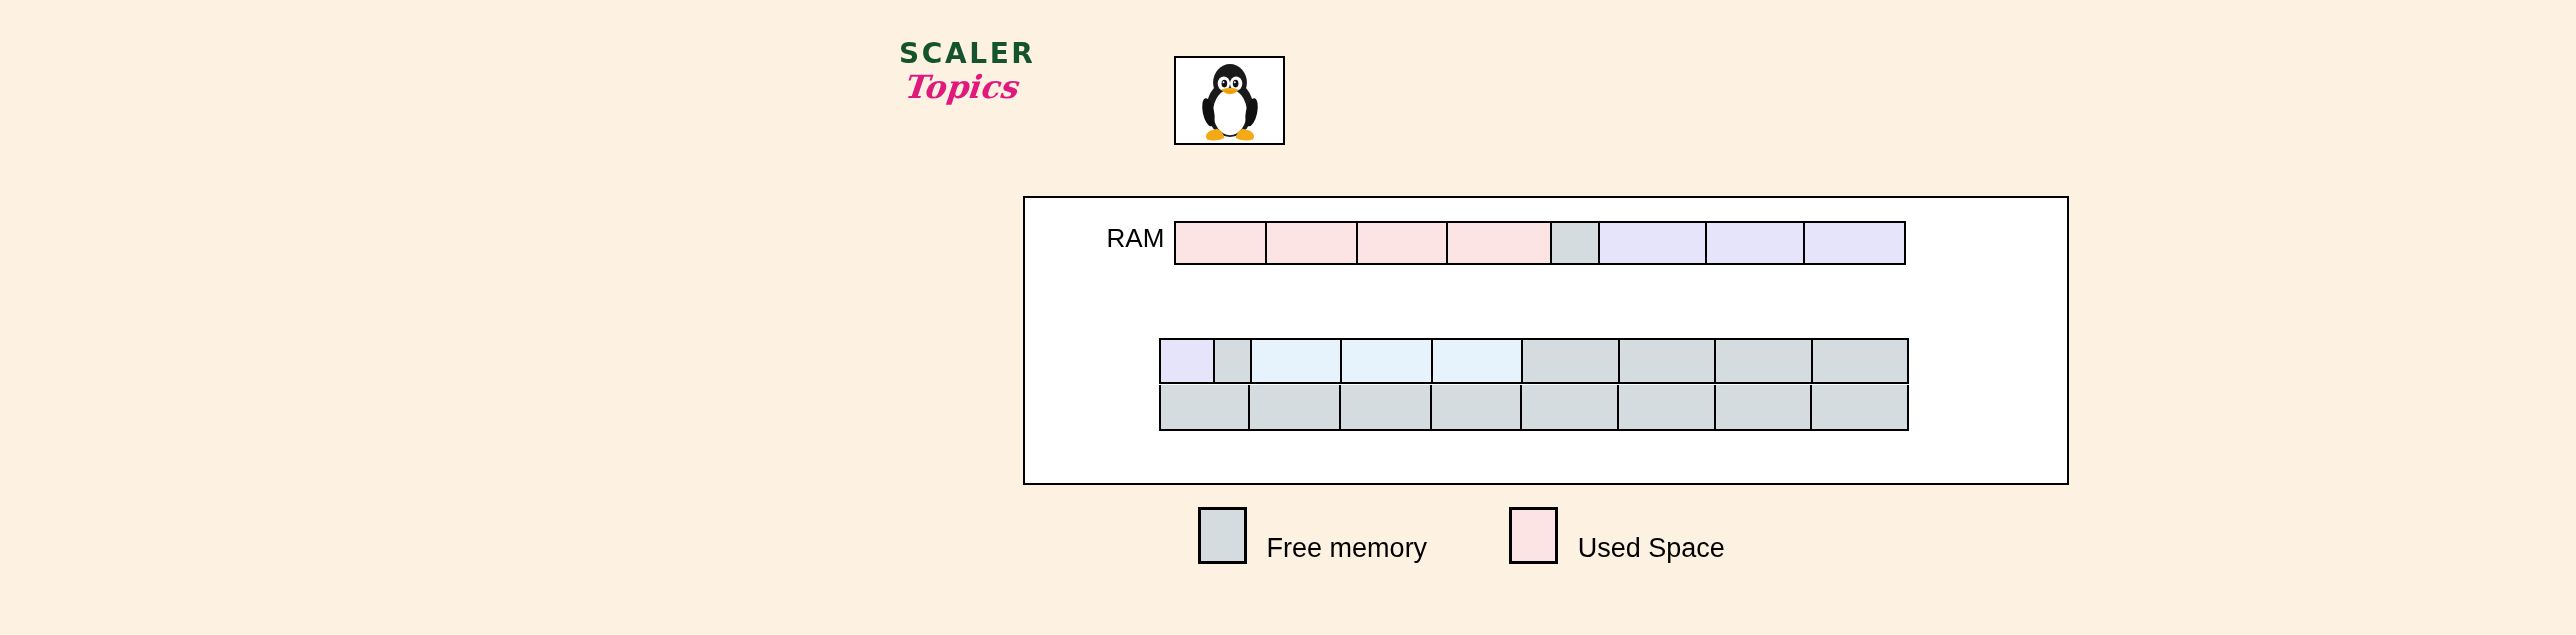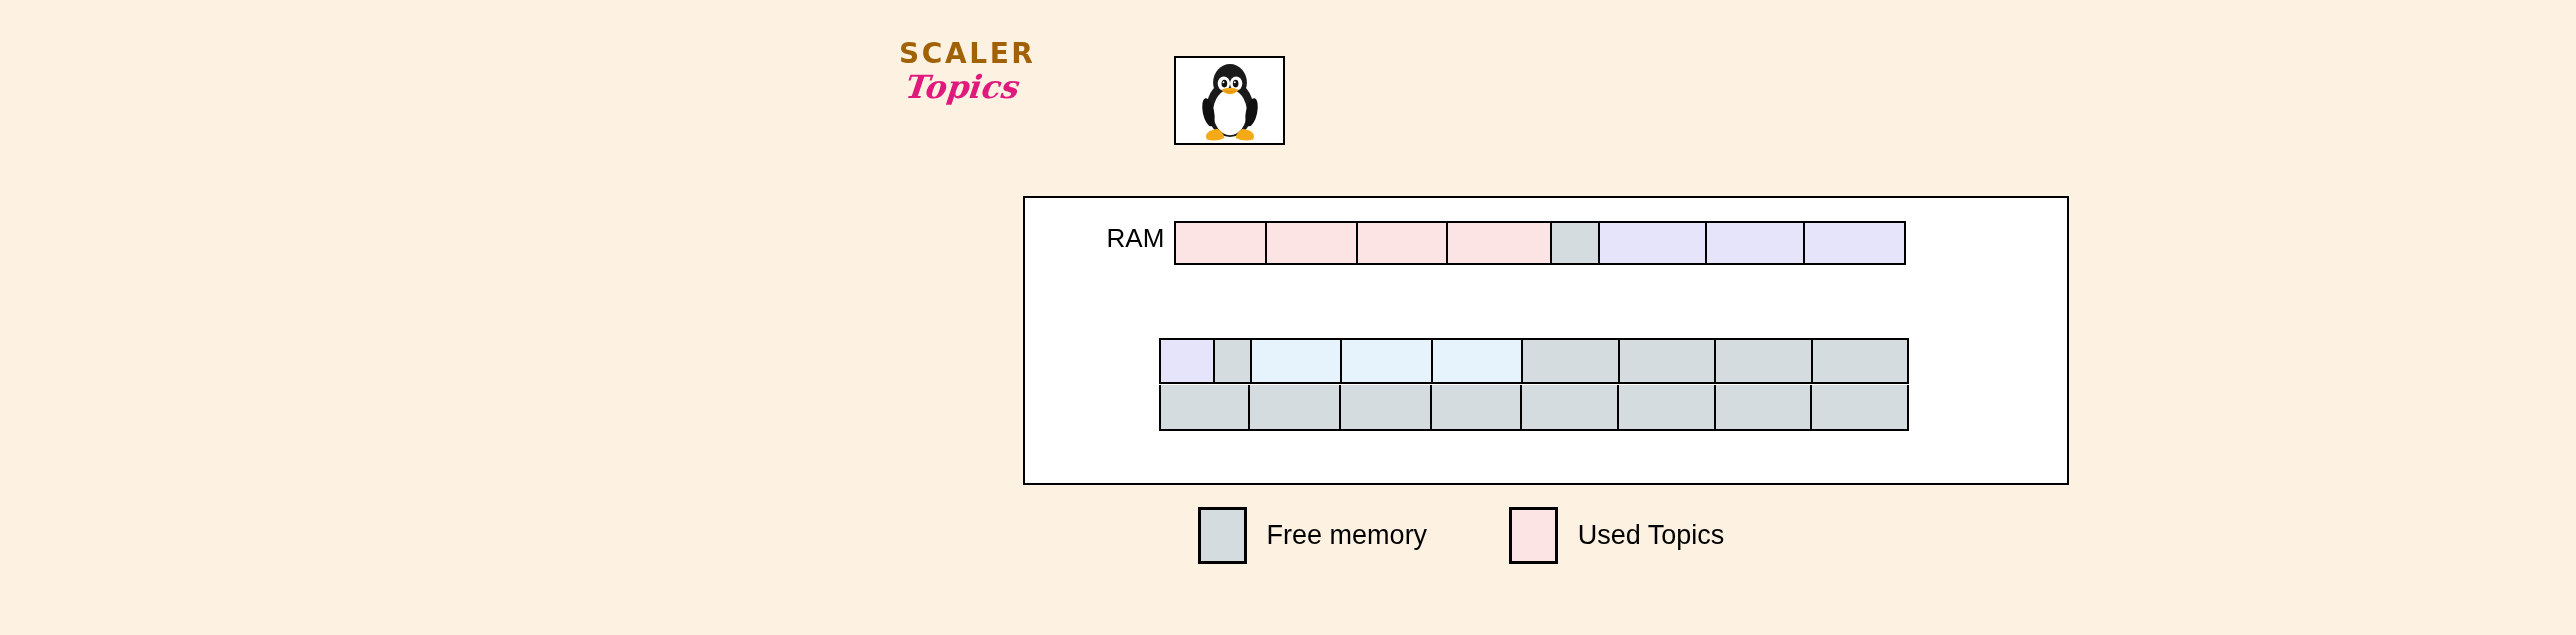--- a/index.html
+++ b/index.html
@@ -21,21 +21,21 @@
     left: 899px;
     top: 40px;
     width: 170px;
     height: 82px;
   }
   #brand-logo .brand-scaler {
     font-family: "DejaVu Sans", sans-serif;
     font-weight: bold;
     font-size: 28px;
     letter-spacing: 2.6px;
-    color: #a16207;
+    color: #14532d;
     line-height: 1;
   }
   #brand-logo .brand-topics {
     font-family: "DejaVu Serif", serif;
     font-style: italic;
     font-weight: bold;
     font-size: 32px;
     color: #e0197d;
     line-height: 1;
     margin-top: 3.1px;
@@ -129,21 +129,21 @@
   #swap-row-2 { left: 134px; top: 187px; width: 750px; height: 46px; border-top: none; }
 
   
   #legend {
     position: absolute;
     left: 1198px;
     top: 507px;
     display: flex;
     align-items: center;
   }
-  .legend-item { display: flex; align-items: center; }
+  .legend-item { display: flex; align-items: flex-end; }
   .legend-swatch {
     width: 49px;
     height: 57px;
     border: 3.1px solid #000000;
     box-sizing: border-box;
   }
   .legend-text {
     margin-left: 19.6px;
     font-family: "Liberation Sans", sans-serif;
     font-size: 27px;
@@ -231,16 +231,16 @@
 </div>
 
 <div id="legend">
   <div class="legend-item">
     <span class="legend-swatch" style="background: rgb(213, 220, 224);"></span>
     <span class="legend-text">Free memory</span>
   </div>
   <div id="legend-gap"></div>
   <div class="legend-item">
     <span class="legend-swatch" style="background: rgb(252, 228, 228);"></span>
-    <span class="legend-text">Used Topics</span>
+    <span class="legend-text">Used Space</span>
   </div>
 </div>
 
 
 </body></html>

